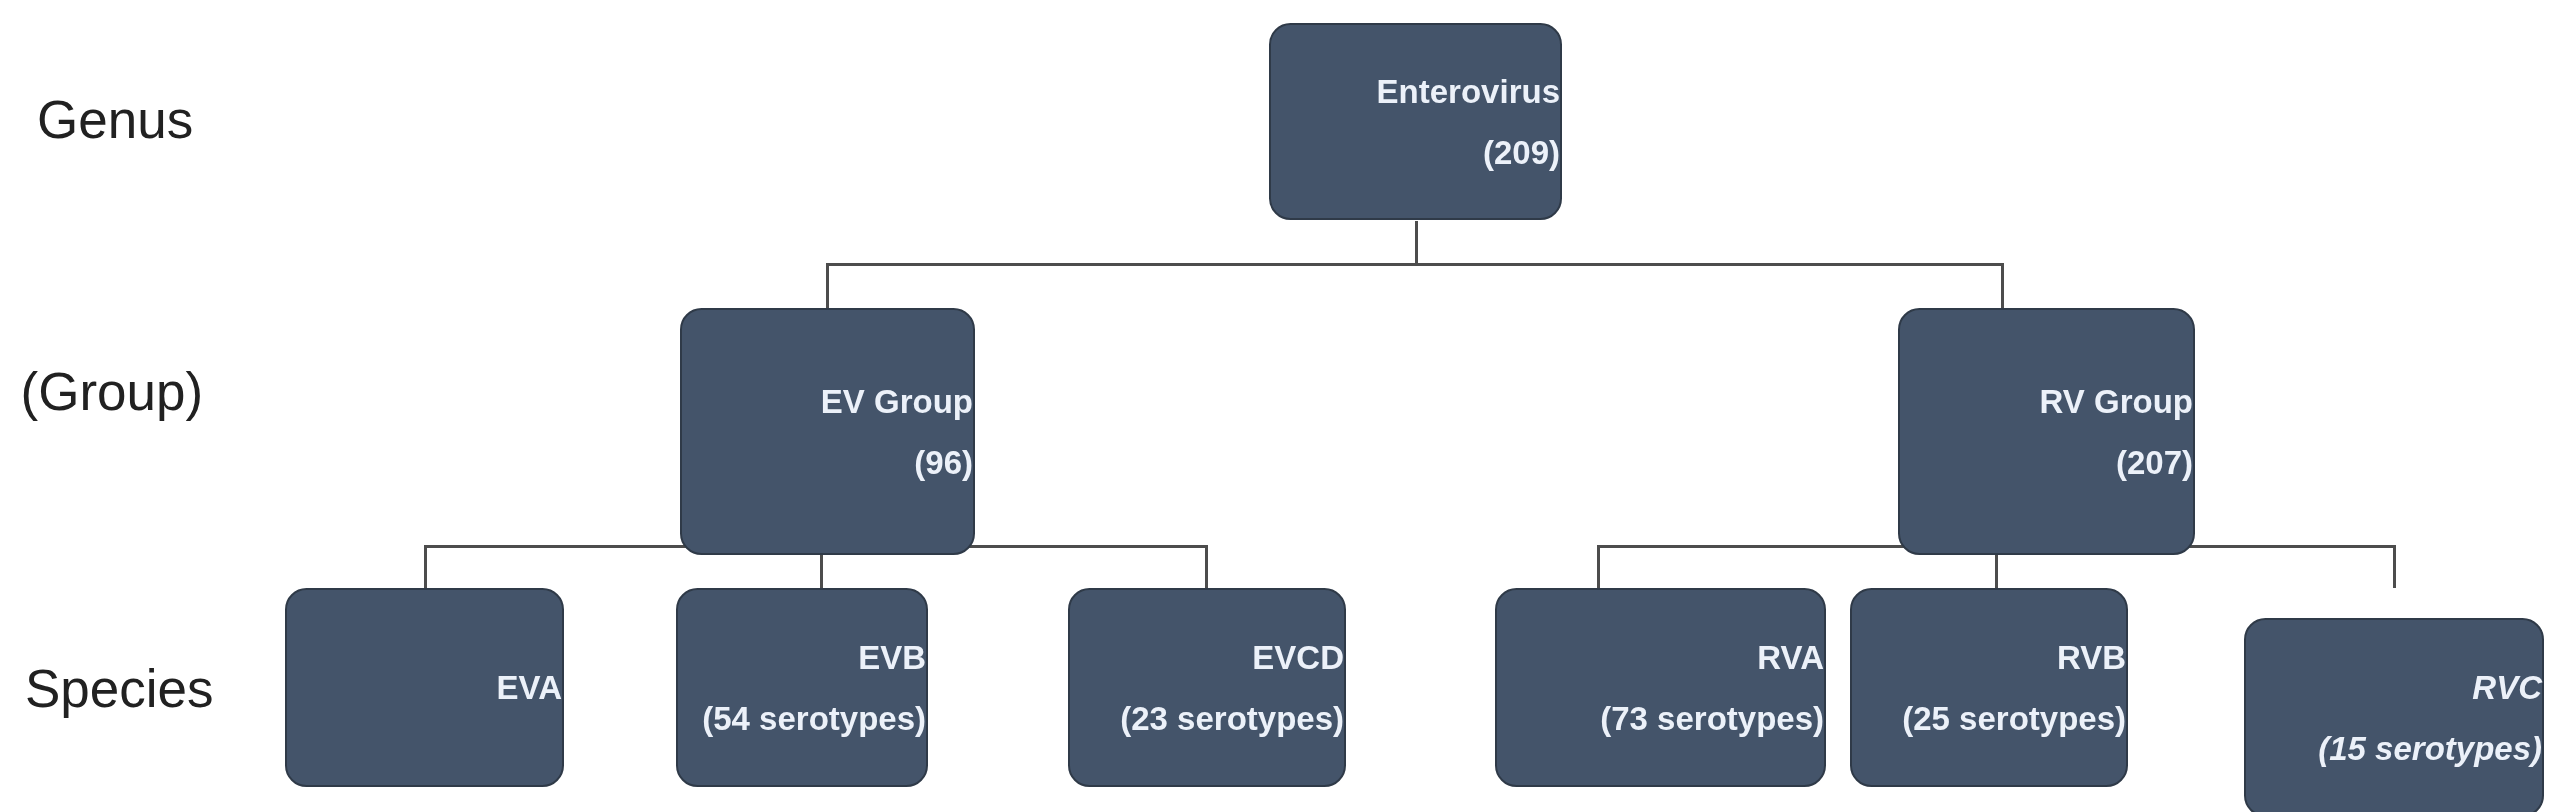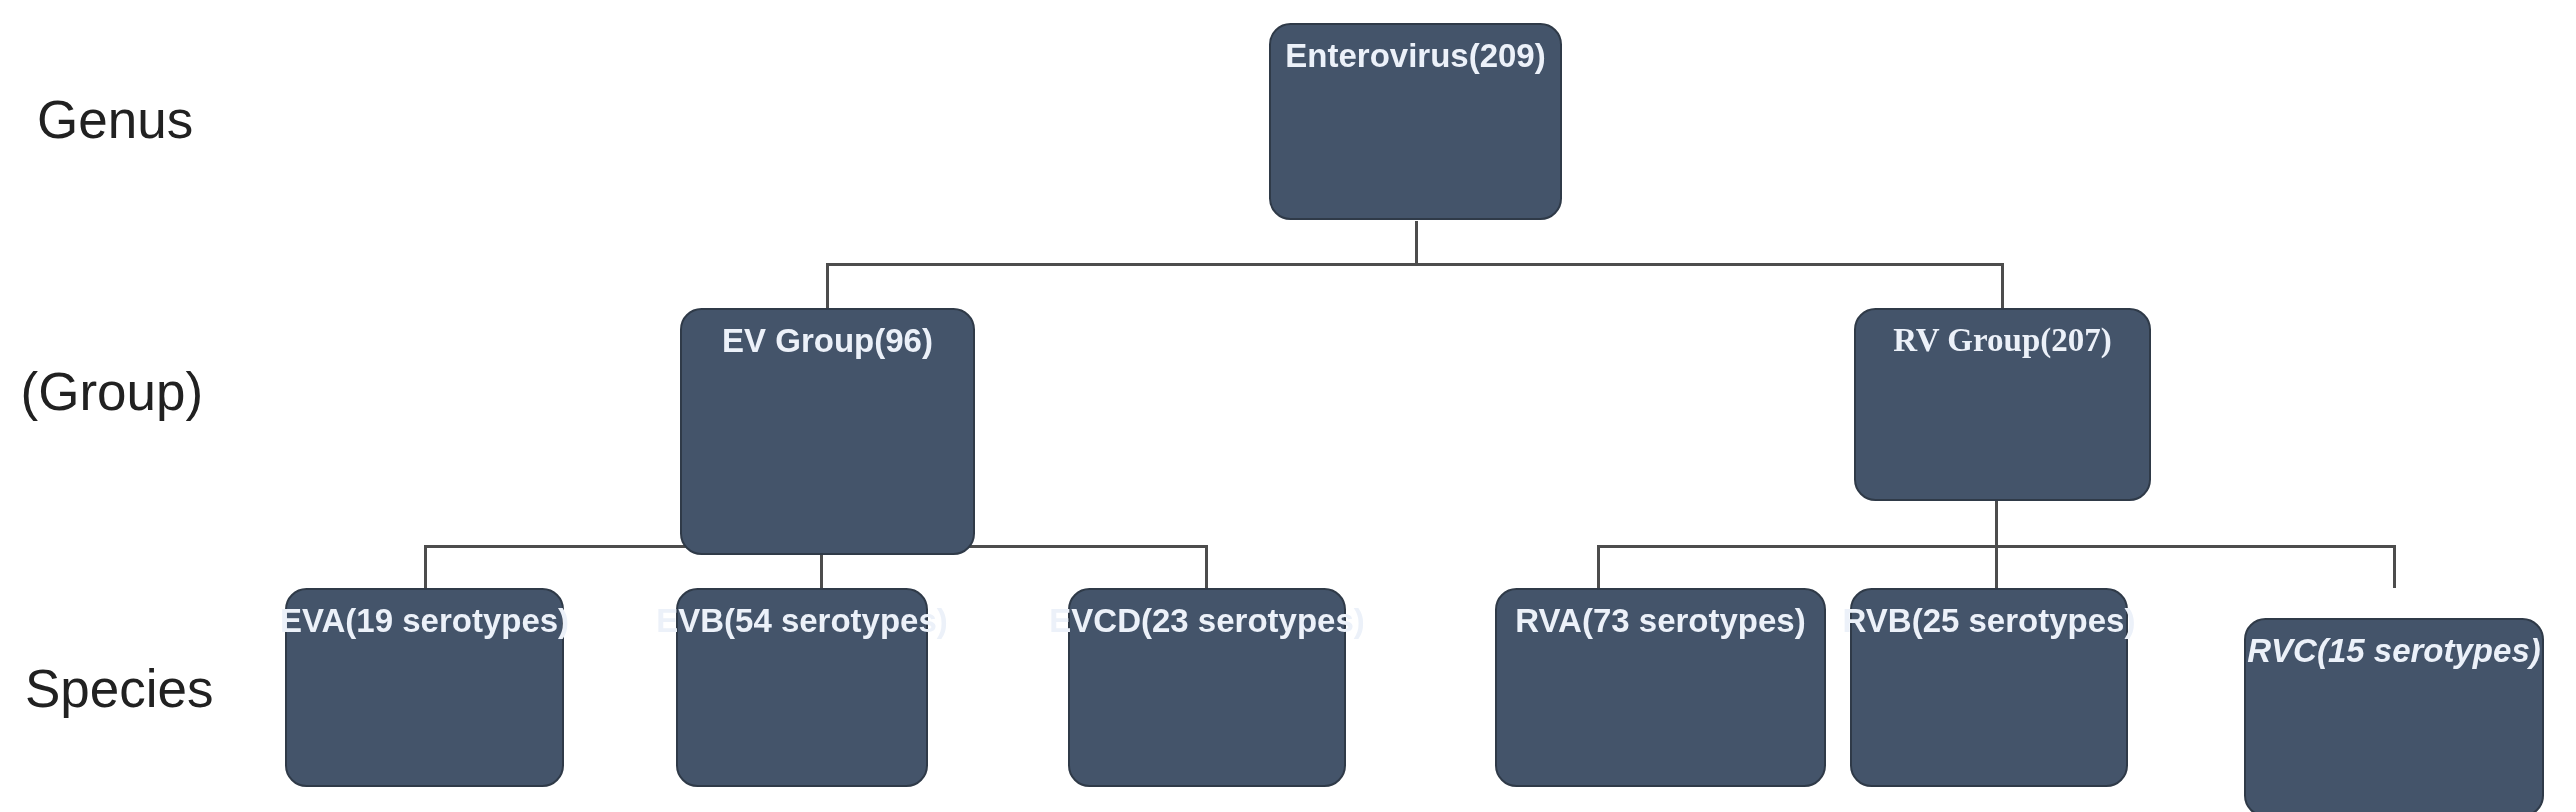--- a/index.html
+++ b/index.html
@@ -31,33 +31,33 @@
   #label-genus{left:37px;top:93px;}
   #label-group{left:20.6px;top:365px;}
   #label-species{left:25px;top:662px;}
 
   .node{
     position:absolute;
     background:var(--node-fill);
     border:2.5px solid var(--node-border);
     border-radius:21.5px;
     display:flex;
-    flex-direction:row;
-    align-items:flex-start;
+    flex-direction:column;
+    align-items:flex-end;
     justify-content:center;
     text-align:center;
     color:var(--node-text);
     font-weight:bold;
     font-size:33px;
     line-height:61px;
     white-space:nowrap;
   }
   #node-root    {left:1269px;top:23px; width:293px;height:197px;}
   #node-ev-group{left:680px; top:308px;width:295px;height:247px;}
-  #node-rv-group{left:1854px;top:308px;width:297px;height:193px;font-family:Liberation Serif, serif;}
+  #node-rv-group{left:1898px;top:308px;width:297px;height:247px;}
   #node-eva     {left:285px; top:588px;width:279px;height:199px;}
   #node-evb     {left:676px; top:588px;width:252px;height:199px;}
   #node-evcd    {left:1068px;top:588px;width:278px;height:199px;}
   #node-rva     {left:1459px;top:588px;width:331px;height:199px;margin-left:36px;}
   #node-rvb     {left:1850px;top:588px;width:278px;height:199px;}
   #node-rvc     {left:2244px;top:618px;width:300px;height:199px;font-style:italic;}
 
   .line{position:absolute;background:var(--connector);}
   #c-root-stem {left:1415px;top:221px;width:2.5px;  height:45px;}
   #c-top-h     {left:826px;top:263px;width:1178px;height:2.5px;}
@@ -105,21 +105,20 @@
     <div>EV Group</div>
     <div>(96)</div>
   </div>
   <div class="node" id="node-rv-group">
     <div>RV Group</div>
     <div>(207)</div>
   </div>
 
   <div class="node" id="node-eva">
     <div>EVA</div>
-    <div>(19 serotypes)</div>
   </div>
   <div class="node" id="node-evb">
     <div>EVB</div>
     <div>(54 serotypes)</div>
   </div>
   <div class="node" id="node-evcd">
     <div>EVCD</div>
     <div>(23 serotypes)</div>
   </div>
   <div class="node" id="node-rva">

